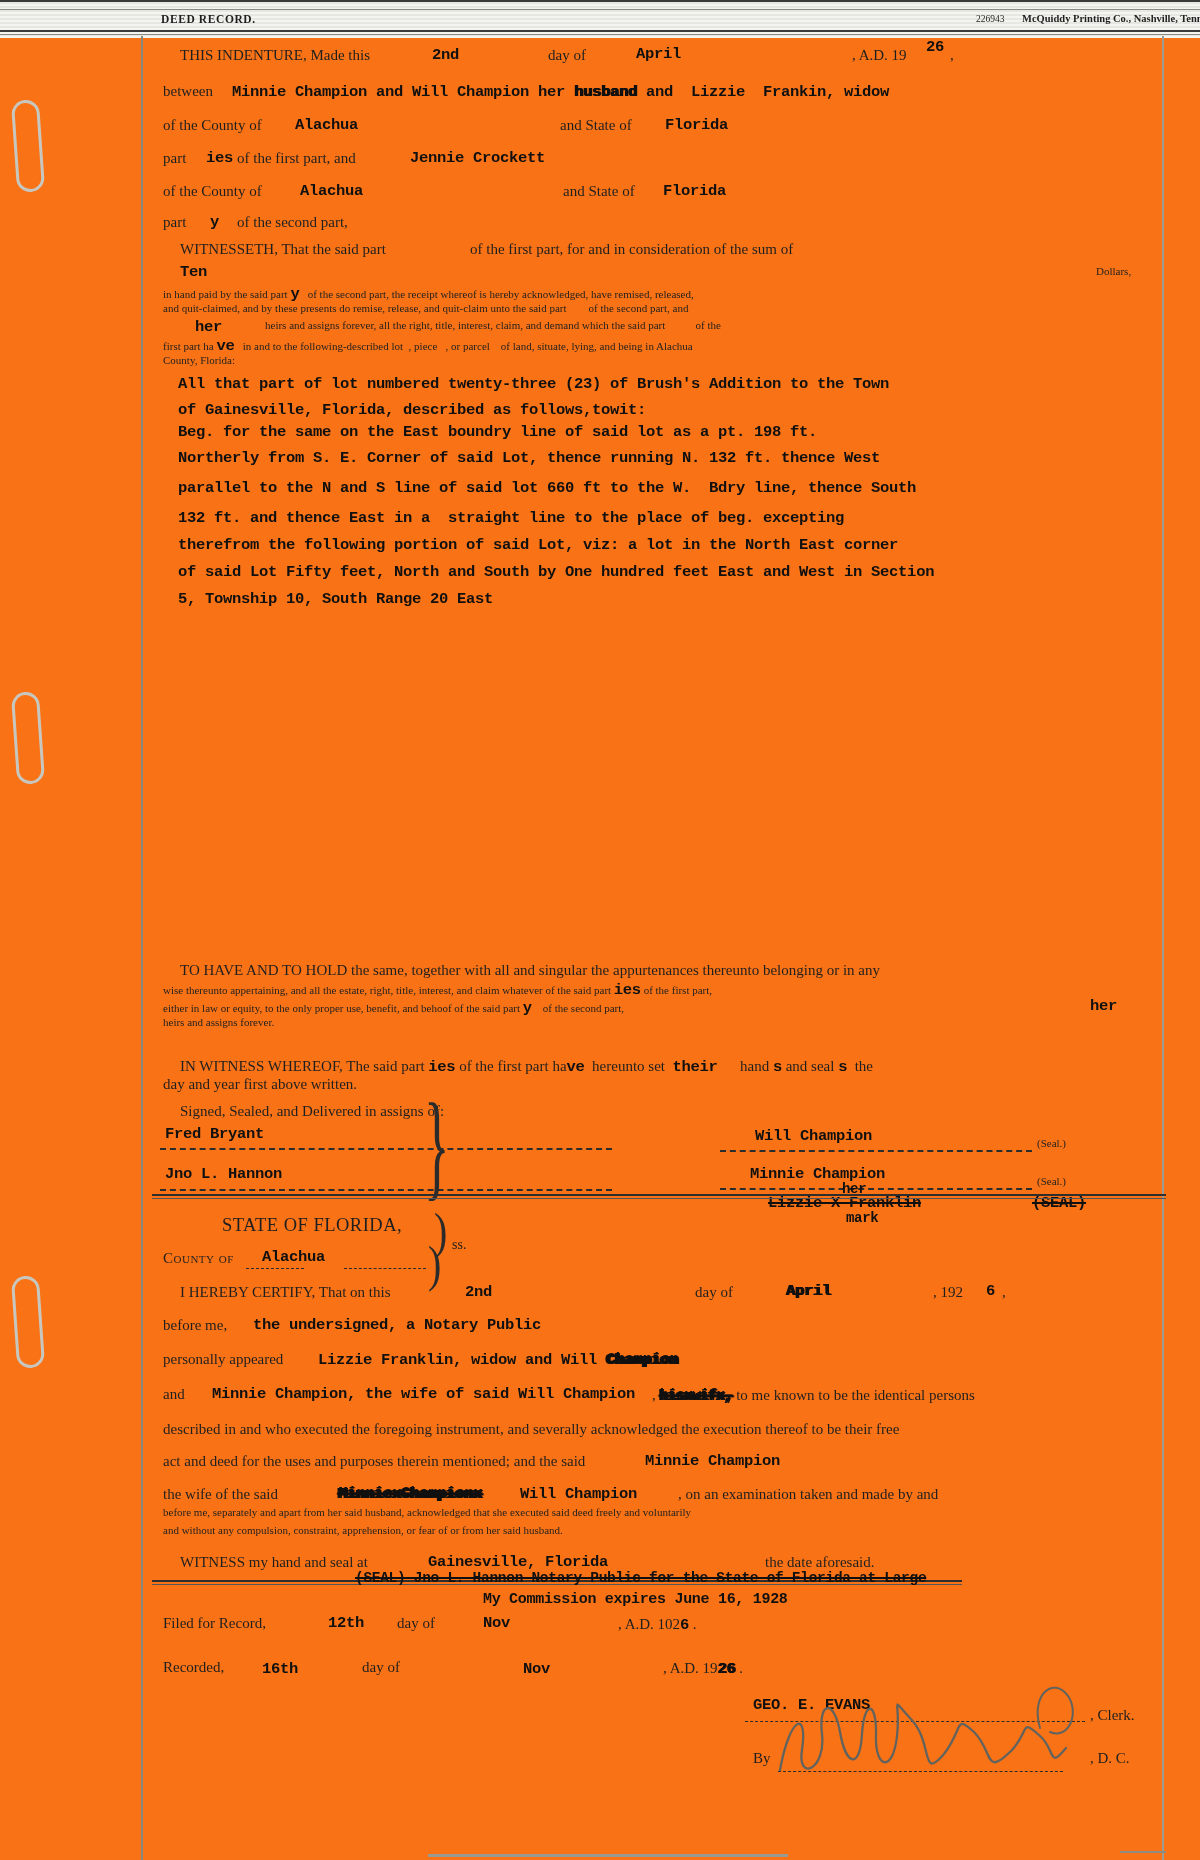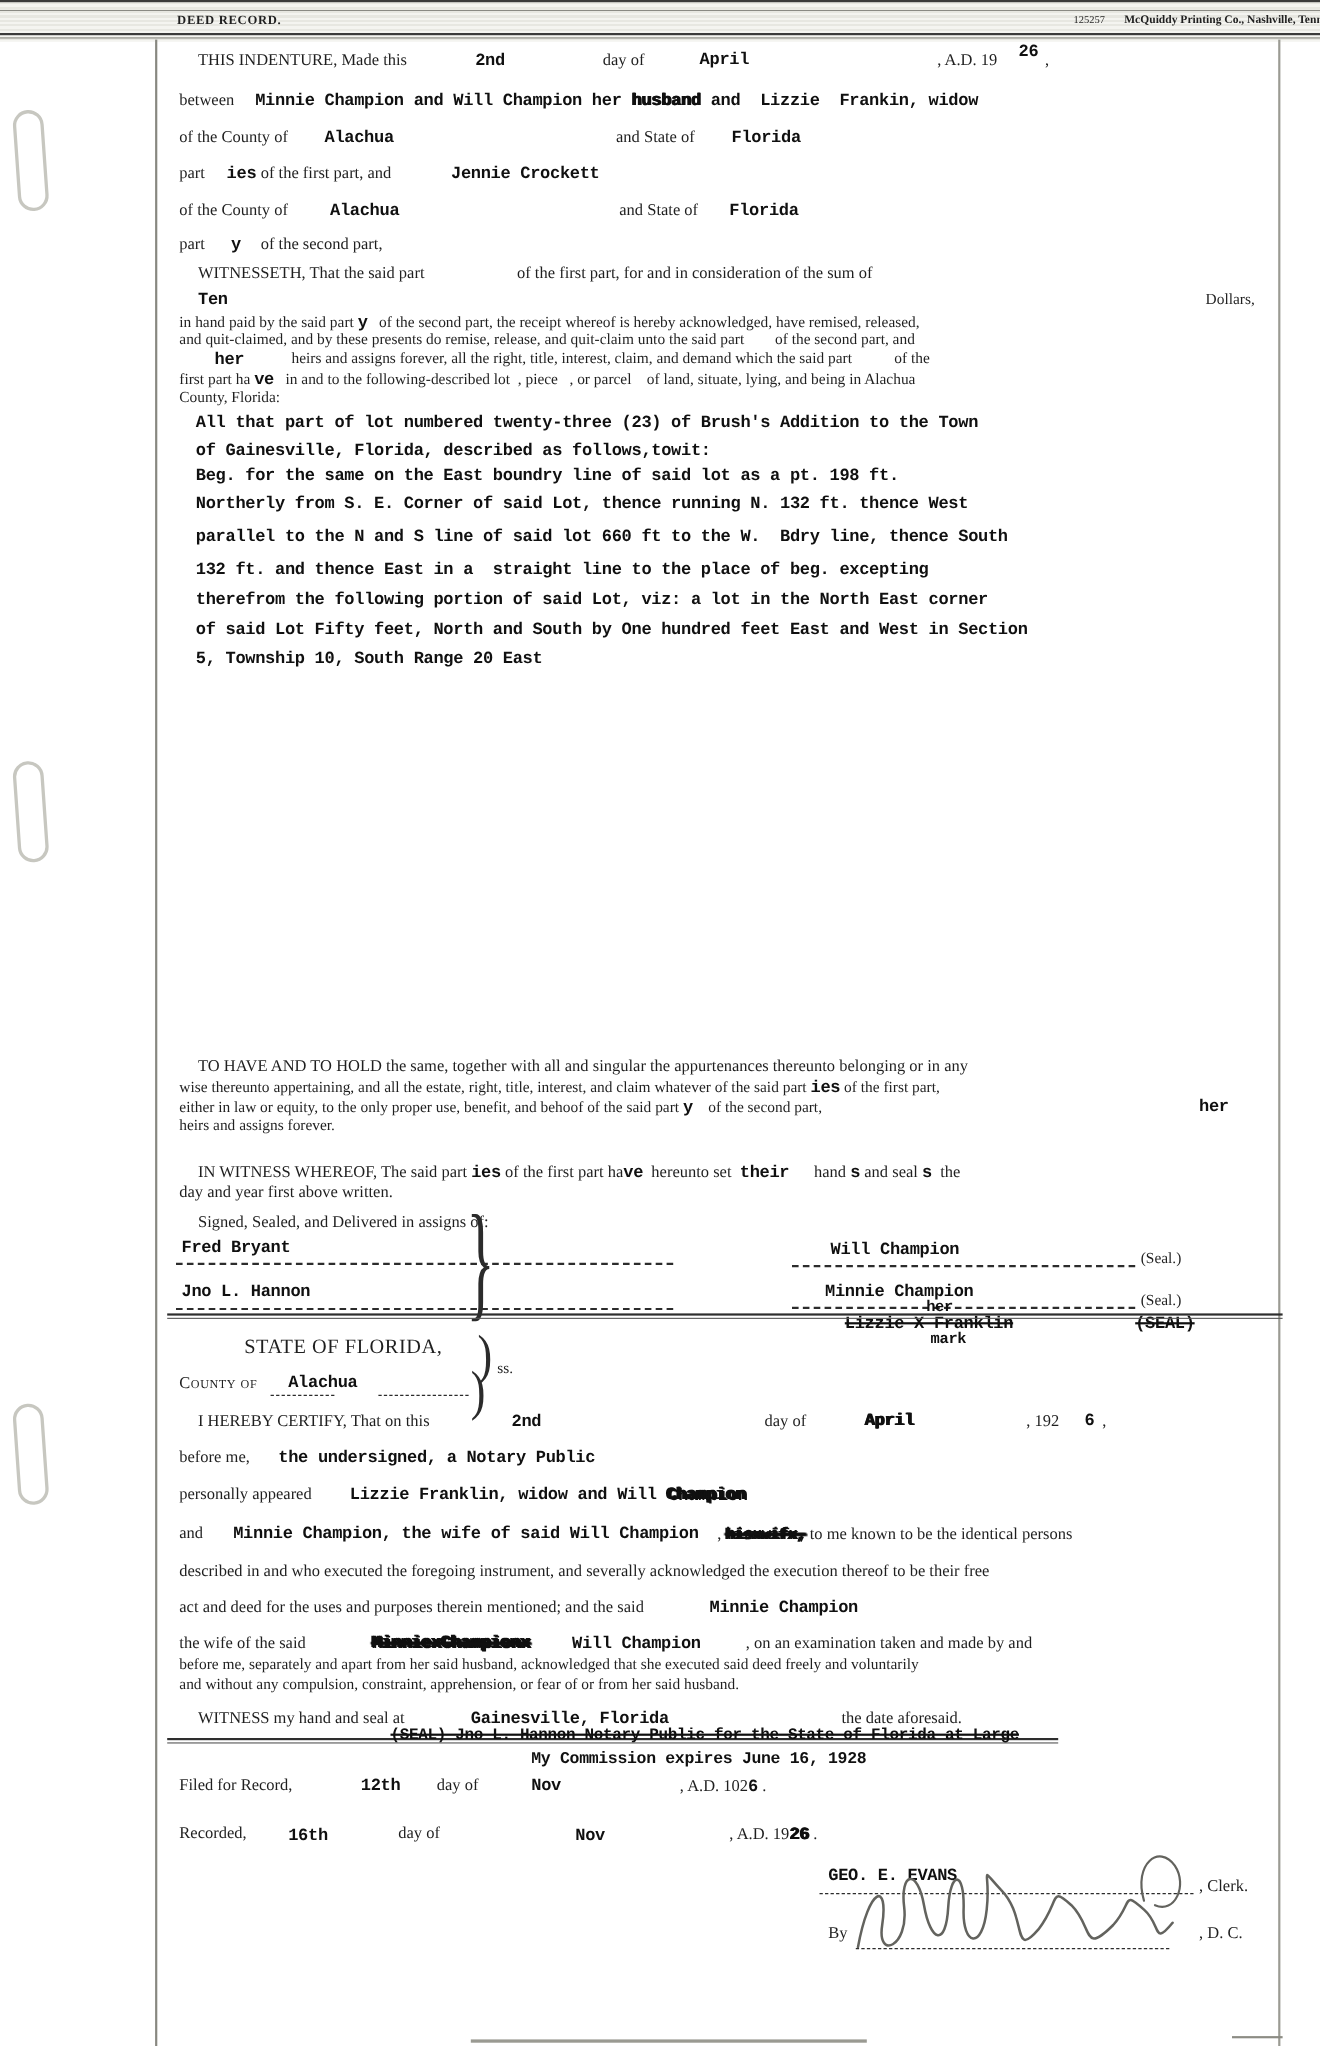--- a/index.html
+++ b/index.html
@@ -1,21 +1,21 @@
 <!DOCTYPE html>
 <html><head>
 <meta charset="utf-8">
 <style>
   html,body { margin:0; padding:0; background:#d9d9d4; }
   .page { position:relative; width:1200px; height:1860px; margin:0 auto;
-          background:#ffffff; overflow:hidden; color:#1f1f1f;
+          background:#f97316; overflow:hidden; color:#1f1f1f;
           font-family:"Liberation Serif", serif; }
   .t   { position:absolute; white-space:pre; line-height:1.05; }
   .sf  { font-family:"Liberation Serif", serif; font-size:15px; }
-  .sf16{ font-family:"Liberation Serif", serif; font-size:14px; }
+  .sf16{ font-family:"Liberation Serif", serif; font-size:11px; }
   .sf14{ font-family:"Liberation Serif", serif; font-size:14px; }
   .sf18{ font-family:"Liberation Serif", serif; font-size:18.5px; letter-spacing:0.5px; }
   .tw  { font-family:"Liberation Mono", monospace; font-weight:700; font-size:15.5px;
          letter-spacing:-0.3px; color:#101010; }
   .tw14{ font-size:14px; }
   .tw145{ font-size:14.5px; }
   .ovt { text-shadow:0.9px 0 currentColor, -0.4px 0 currentColor; }
   .smudge { text-shadow:1.6px 0.4px currentColor, -1.2px -0.3px currentColor, 0.6px -0.6px currentColor; }
   .strike { text-decoration:line-through; text-decoration-thickness:2px; }
   .caps { font-variant:small-caps; }
@@ -32,21 +32,21 @@
 </style>
 </head>
 <body>
 
 <div class="page">
 
   <div class="hdrband"></div>
   <div class="rule" style="left:0;top:4;width:1200px;height:2px;background:#3a3a3a"></div>
   <div class="rule" style="left:0;top:9px;width:1200px;height:1px;background:#8a8a84"></div>
   <div class="t hdr" style="left:161px;top:13px;font-size:11.5px;letter-spacing:0.6px">DEED RECORD.</div>
-  <div class="t hdr" style="left:976px;top:15px;font-size:9.5px;font-weight:400">125257</div>
+  <div class="t hdr" style="left:976px;top:15px;font-size:9.5px;font-weight:400">226943</div>
   <div class="t hdr" style="left:1022px;top:13px;font-size:10.5px">McQuiddy Printing Co., Nashville, Tenn.</div>
   <div class="rule" style="left:0;top:30px;width:1200px;height:2px;background:#3a3a3a"></div>
   <div class="rule" style="left:0;top:34px;width:1200px;height:1px;background:#8a8a84"></div>
 
   <div class="vline" style="left:141px;top:36px;height:1824px;background:#888880"></div>
   <div class="vline" style="left:1162px;top:36px;height:1824px;background:#9b9b93"></div>
   <div class="hole" style="left:14px;top:100px;transform:rotate(-4deg)"></div>
   <div class="hole" style="left:14px;top:692px;transform:rotate(-4deg)"></div>
   <div class="hole" style="left:14px;top:1276px;transform:rotate(-4deg)"></div>
 

